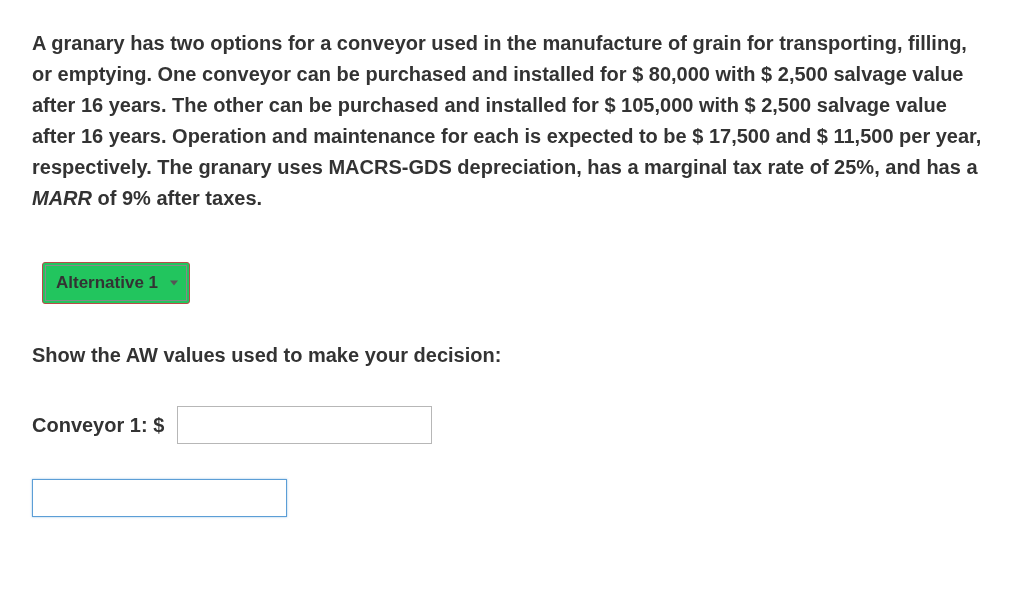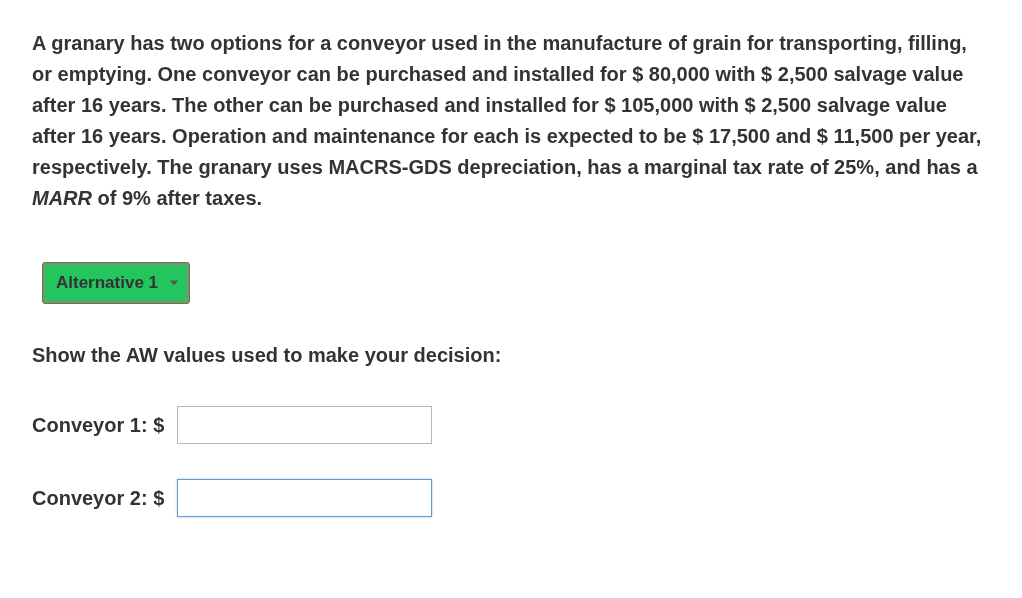--- a/index.html
+++ b/index.html
@@ -106,15 +106,14 @@
 </div>
 
 <div class="instruction">Show the AW values used to make your decision:</div>
 
 <div class="answer-row">
   <span class="answer-label">Conveyor 1: $</span>
   <input type="text" class="text-input" value="" style="">
 </div>
 
 <div class="answer-row">
-  <span class="answer-label">Conveyor 2: $</span>
   <input type="text" class="text-input active" value="" style="">
 </div>
 
 </body></html>

